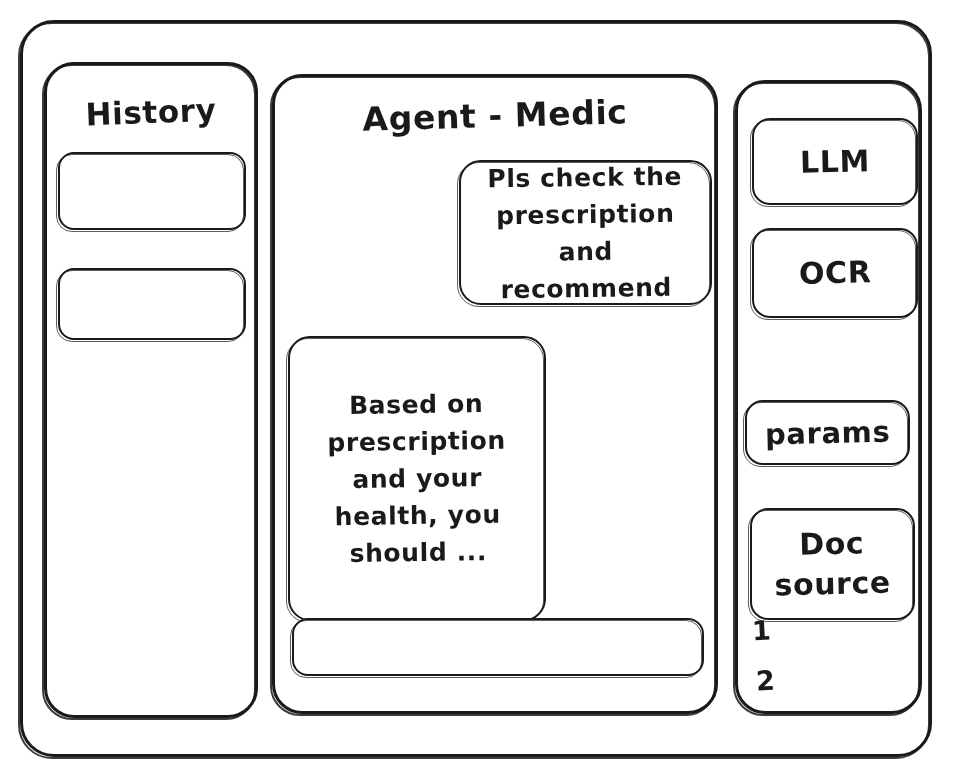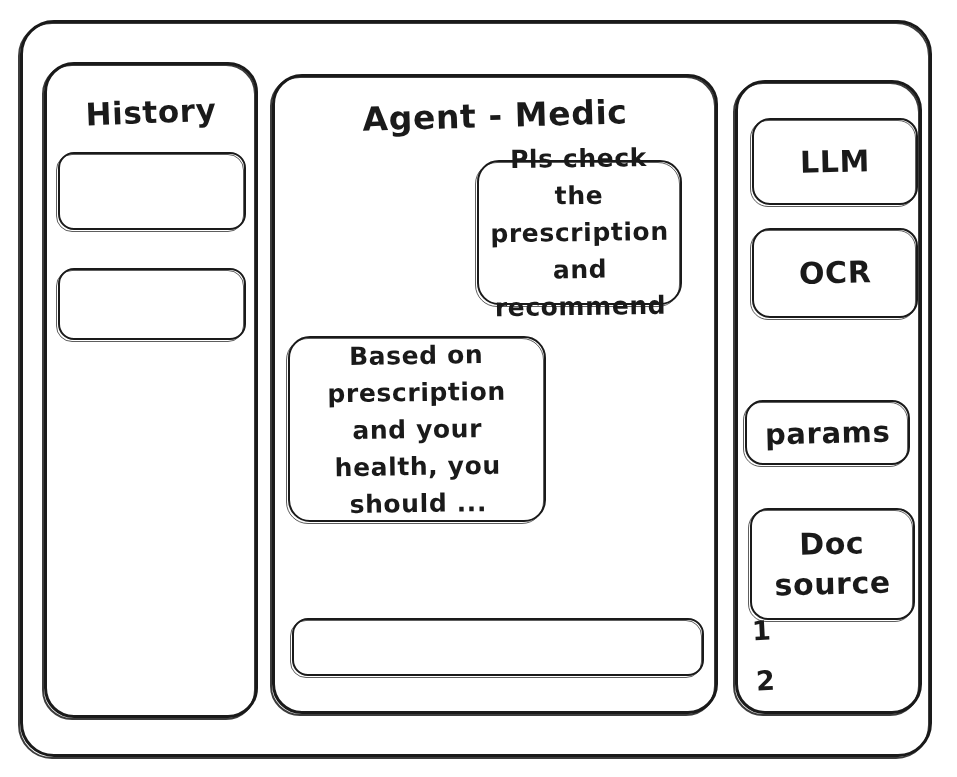--- a/index.html
+++ b/index.html
@@ -106,26 +106,26 @@
   .bubble .lines {
     position: relative;
     z-index: 2;
     text-align: center;
     font-size: 25px;
     line-height: 37px;
     padding: 0 10px;
     transform: rotate(-0.8deg);
   }
   #user-bubble {
-    left: 477px; top: 160px;
-    width: 205px; height: 145px;
+    left: 459px; top: 160px;
+    width: 253px; height: 145px;
   }
   #assistant-bubble {
     left: 288px; top: 336px;
-    width: 258px; height: 186px;
+    width: 258px; height: 285px;
   }
   #message-input {
     left: 292px; top: 618px;
     width: 412px; height: 58px;
     border-radius: 16px;
   }
 
   
   #tools-panel {
     left: 735px; top: 80px;

